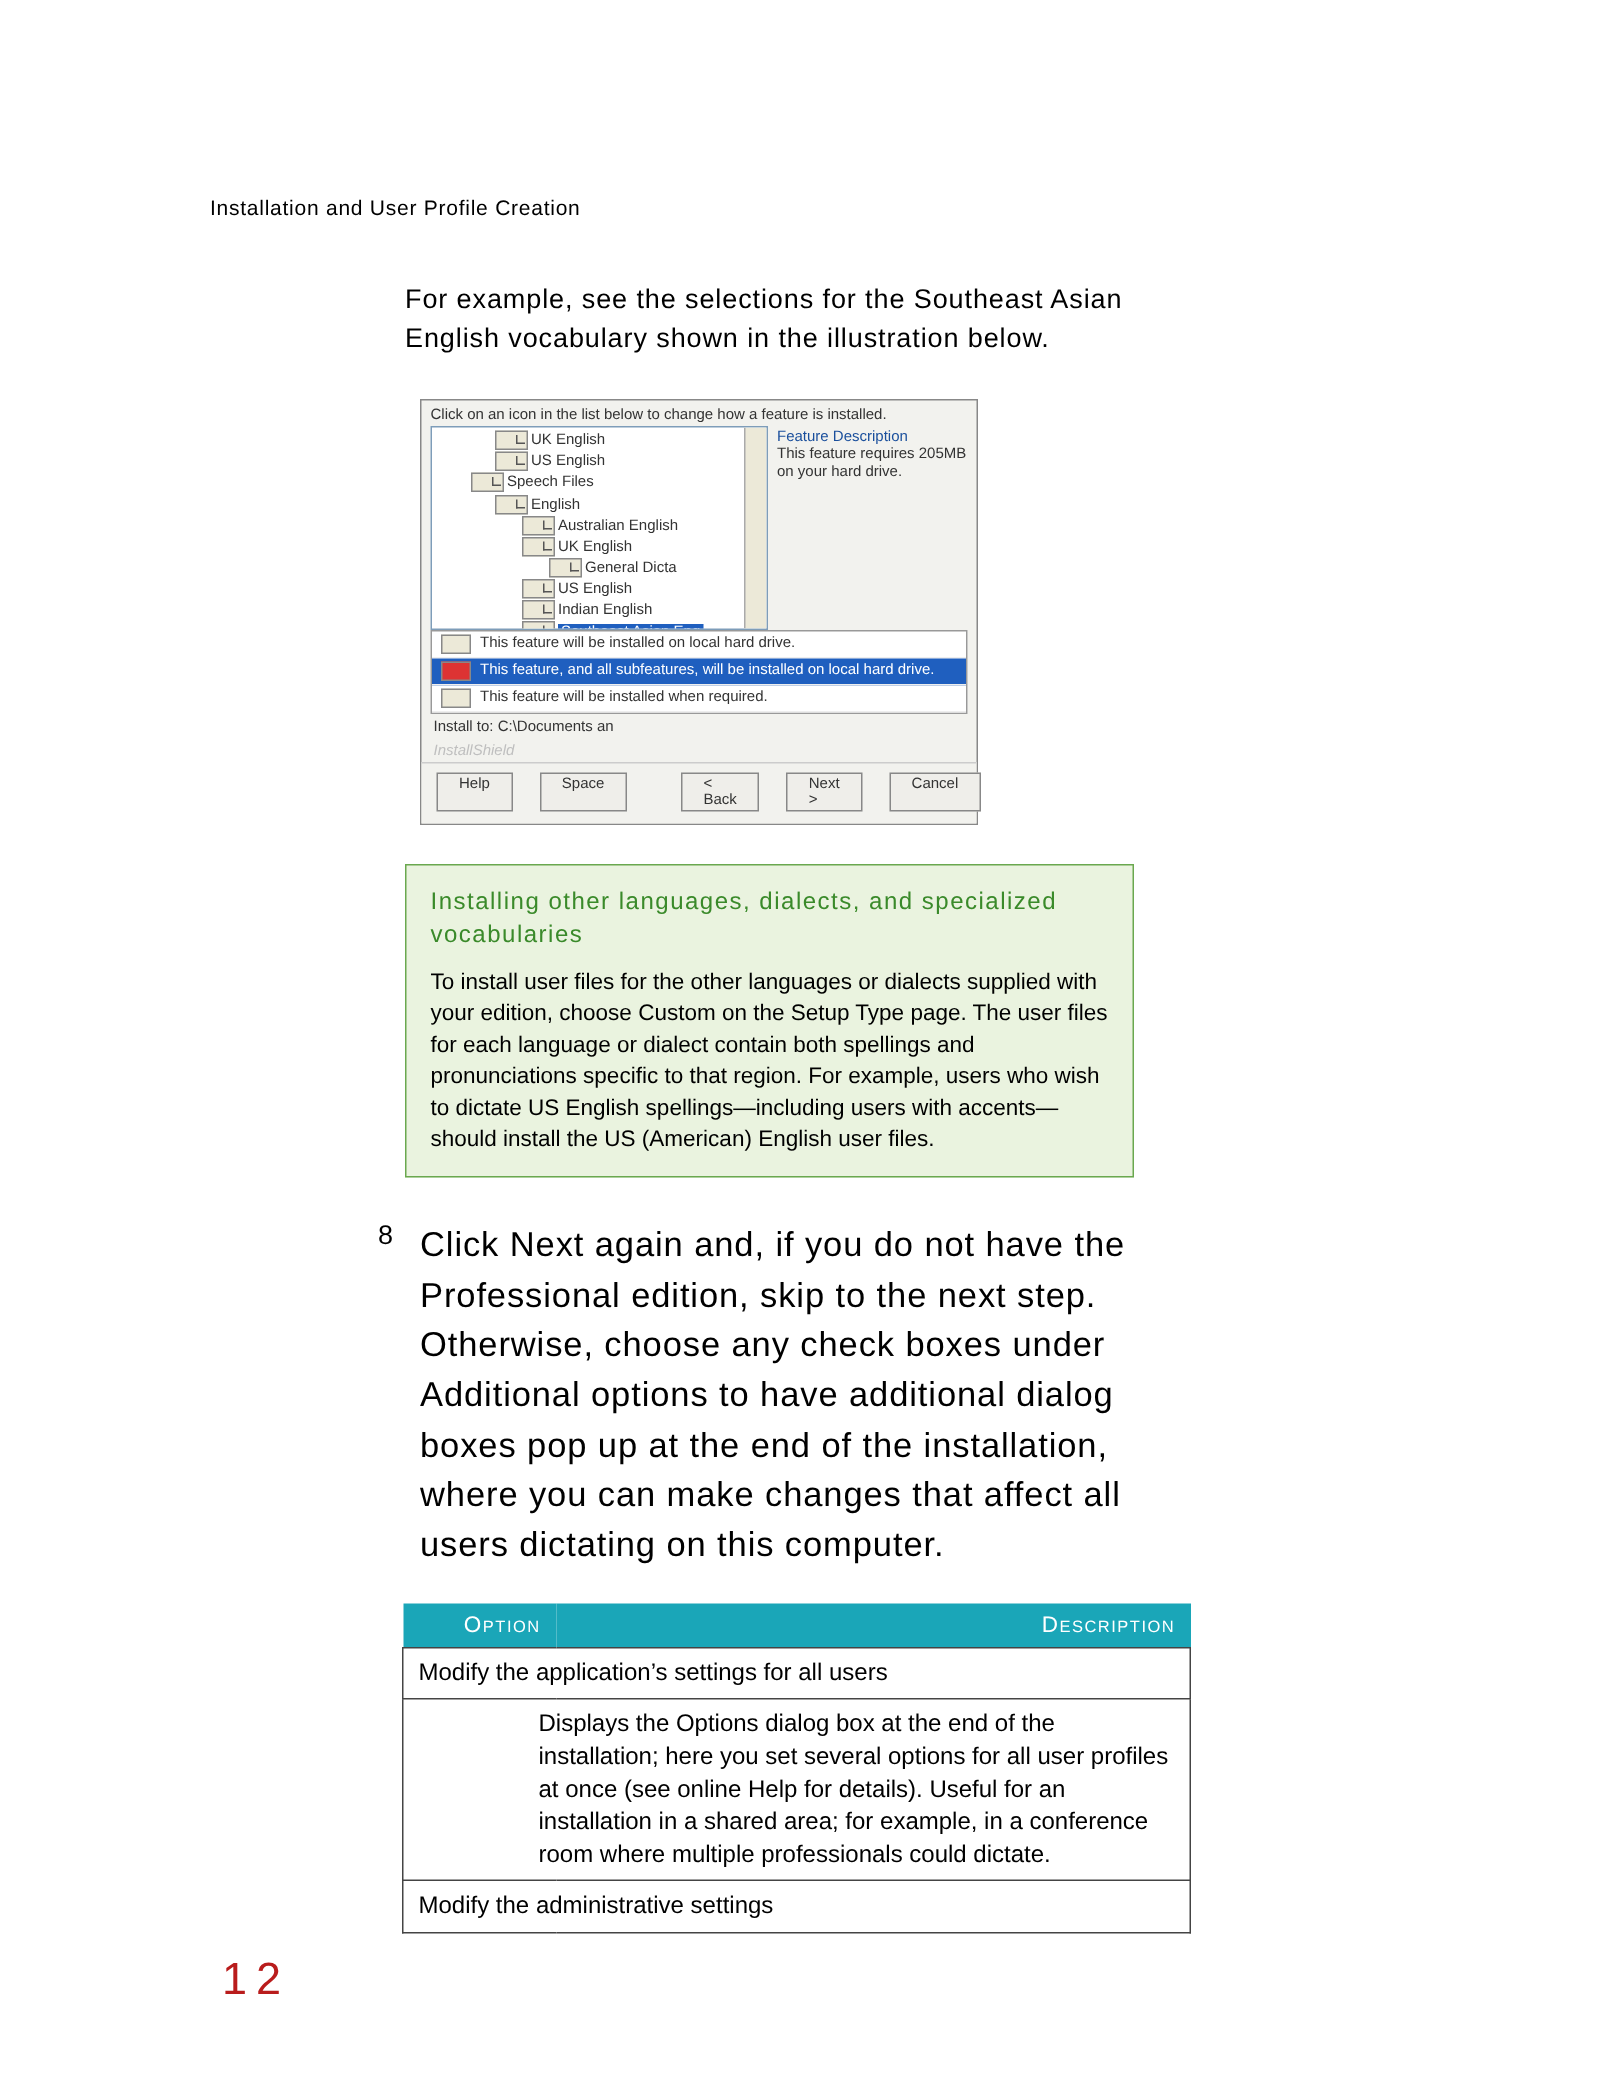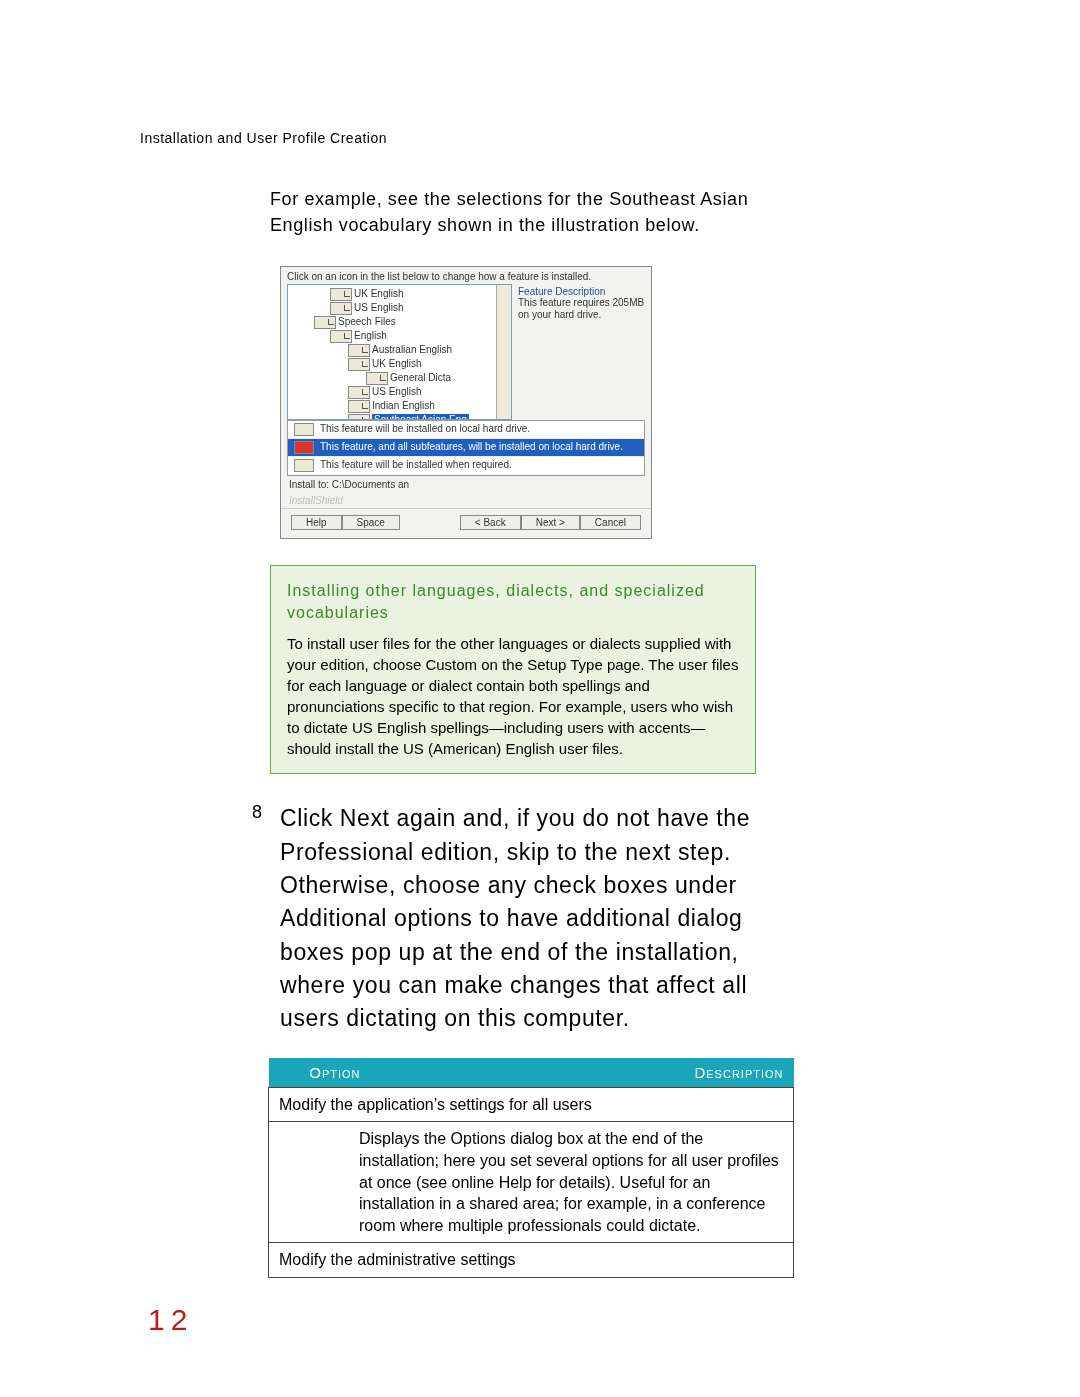--- a/index.html
+++ b/index.html
@@ -21,21 +21,21 @@
   .disk::after{content:"";position:absolute;right:1px;top:2px;width:5px;height:5px;border-left:1px solid #555;border-bottom:1px solid #555}
   .sel{background:#1f5fbf;color:#fff;padding:0 2px}
   .scroll{position:absolute;right:0;top:0;bottom:0;width:14px;background:#ece9d8;border-left:1px solid #aaa}
   .menu{margin:0 6px;border:1px solid #999;background:#fff}
   .menu-row{padding:2px 6px;border-bottom:1px solid #eee;display:flex;gap:6px}
   .menu-row.hl{background:#1f5fbf;color:#fff}
   .mi{display:inline-block;width:18px;height:11px;background:#ece9d8;border:1px solid #888}
   .mi.red{background:#d33}
   .install-to{padding:3px 8px;color:#333}
   .brand{padding:2px 8px;color:#bfbfbf;font-style:italic}
-  .btnbar{display:flex;padding:6px 10px 8px 10px;border-top:1px solid #ccc;background:#f2f2ee}
+  .btnbar{display:flex;gap:18px;padding:6px 10px 8px 10px;border-top:1px solid #ccc;background:#f2f2ee}
   .wbtn{border:1px solid #888;background:#efeeea;padding:1px 14px;font-size:10px}
   .flexsp{flex:1}
   
   .callout{border:1px solid #6aa84f;background:#eaf3df;padding:14px 16px;margin:0 0 28px 0}
   .callout-title{color:#3a8a2a;font-size:16px;letter-spacing:1px;line-height:1.35;margin-bottom:10px}
   .callout-body{font-size:15px;line-height:1.4}
   
   .step{display:flex;gap:14px;margin:0 0 22px -18px}
   .step-num{font-size:18px;letter-spacing:.6px;min-width:14px}
   .step-text{font-size:23px;line-height:1.45;letter-spacing:.6px}

